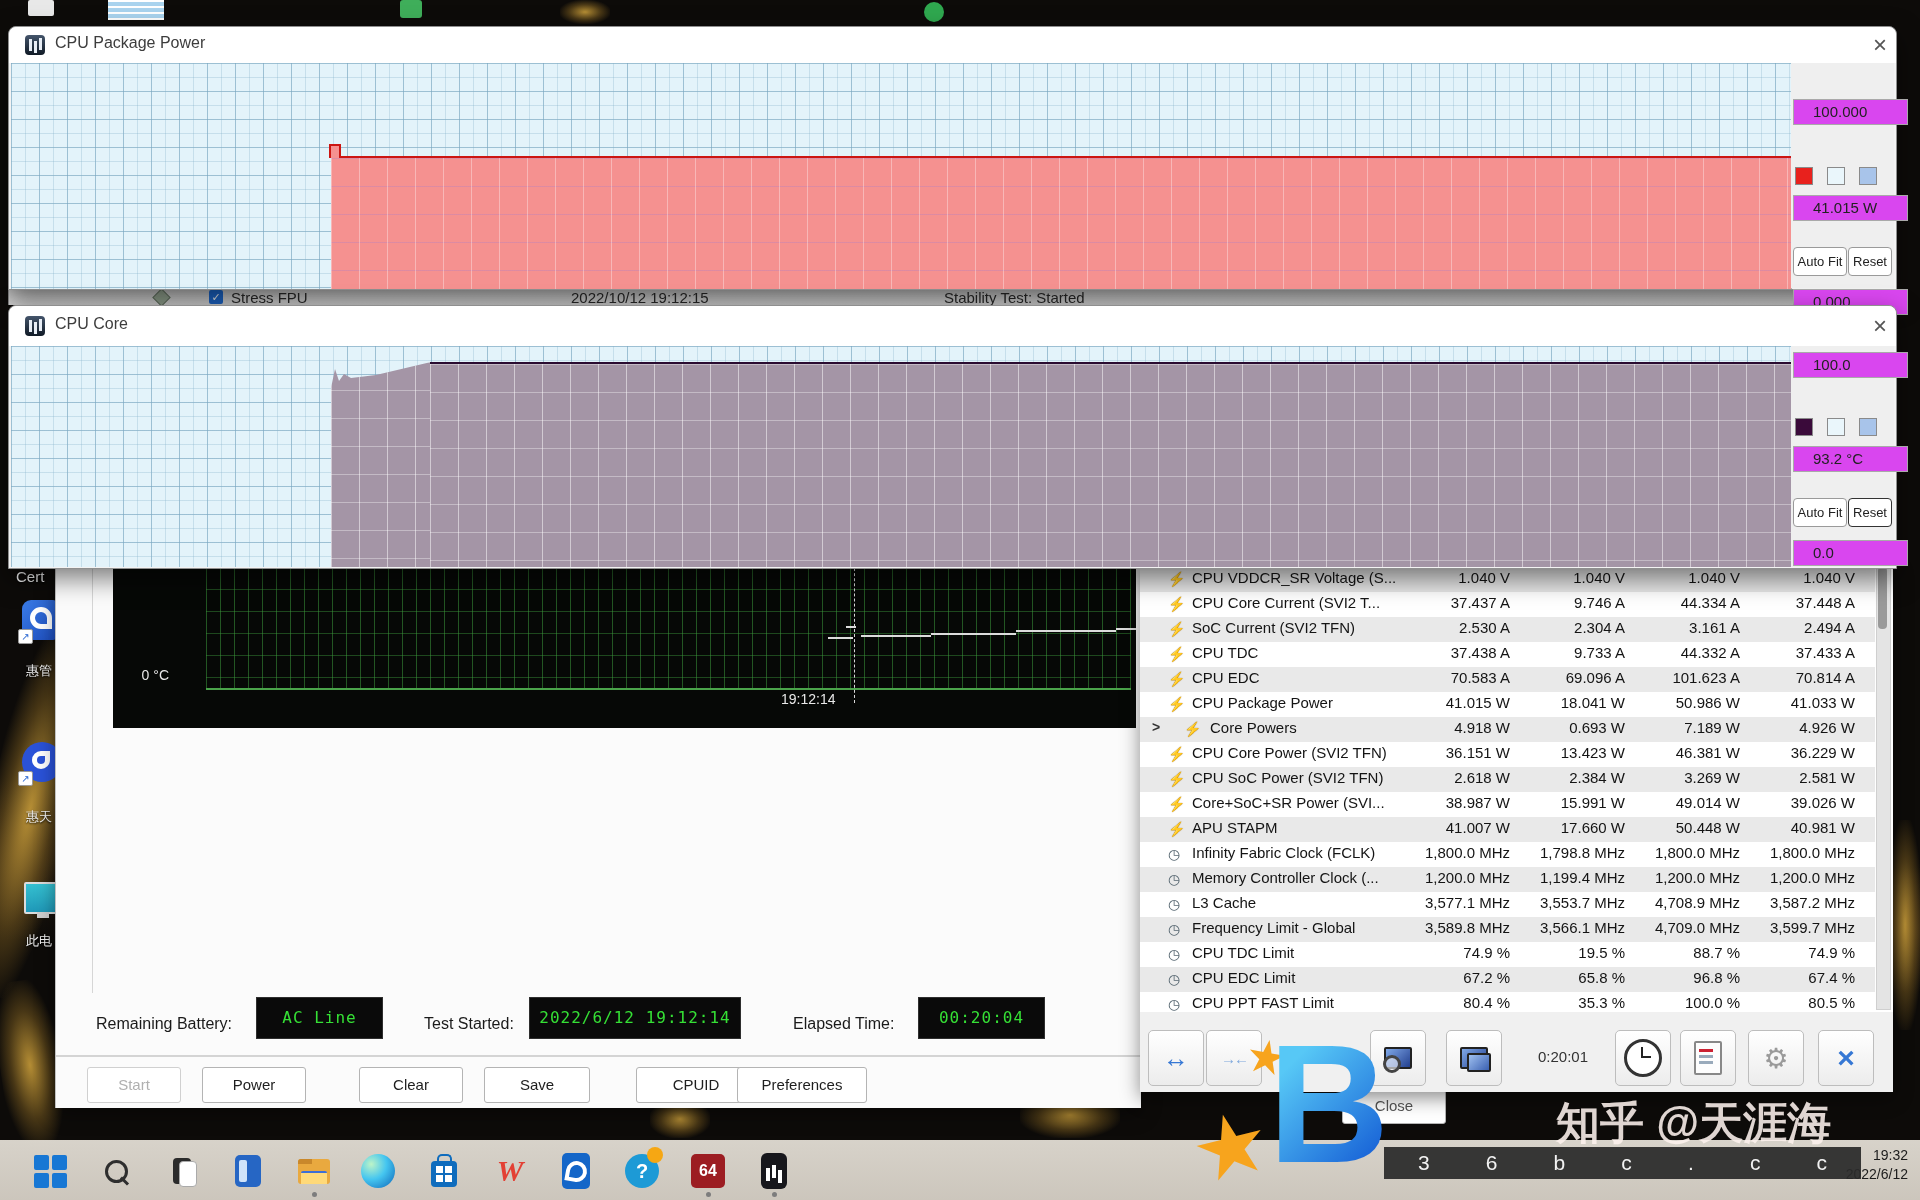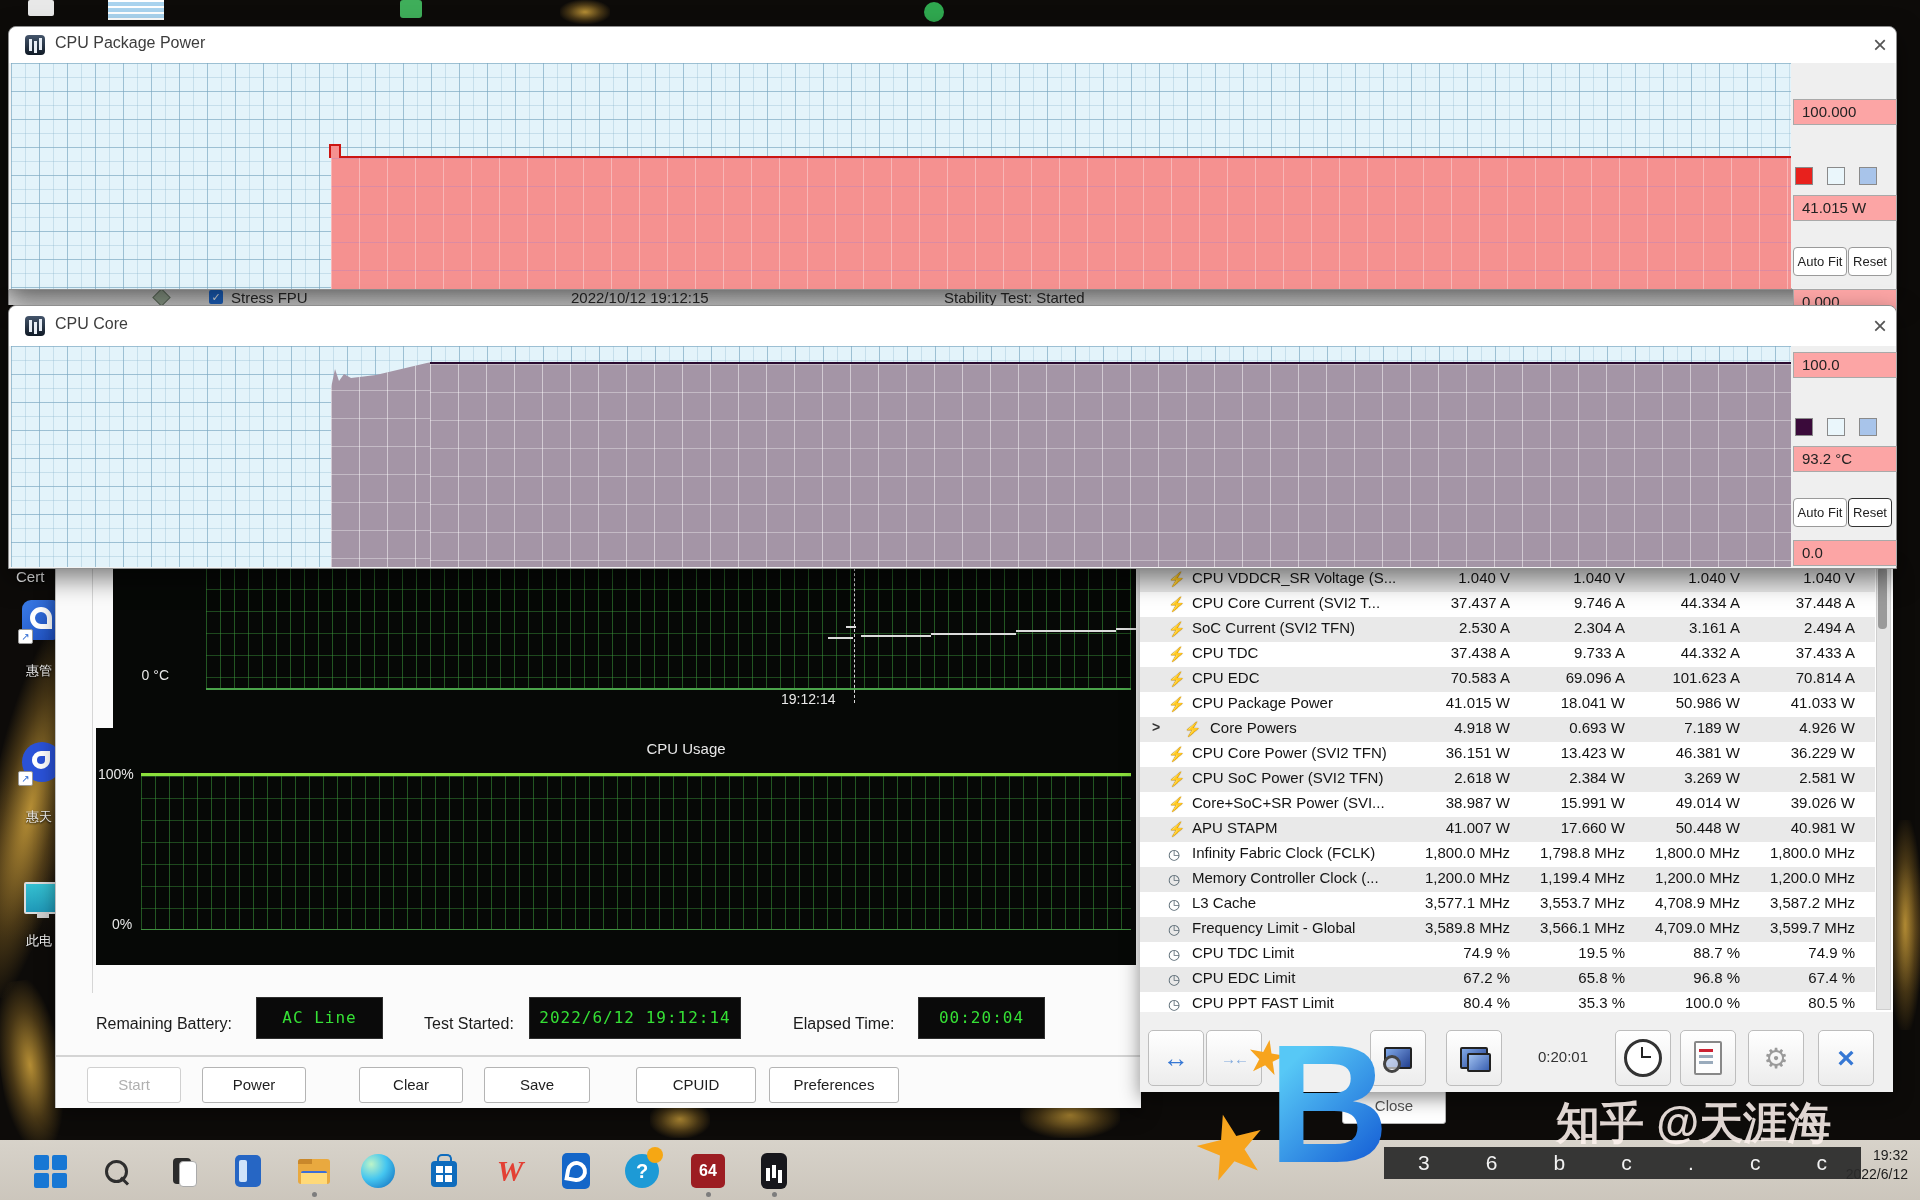--- a/index.html
+++ b/index.html
@@ -32,22 +32,22 @@
   .fill-pink::before{content:"";position:absolute;left:-2px;top:-14px;width:8px;height:12px;
     background:#f59190;border-left:2px solid #cc1512;border-top:2px solid #cc1512;border-right:2px solid #cc1512;}
   .fill-mauve{position:absolute;background-color:#a495a6;border-top:2px solid #2a0b31;background-image:
     repeating-linear-gradient(to right, rgba(255,255,255,.5) 0 1px, transparent 1px 28px),
     repeating-linear-gradient(to bottom, rgba(255,255,255,.35) 0 1px, transparent 1px 28px);}
   .fill-mauve-lead{position:absolute;background-color:#a495a6;background-image:
     repeating-linear-gradient(to right, rgba(255,255,255,.5) 0 1px, transparent 1px 28px),
     repeating-linear-gradient(to bottom, rgba(255,255,255,.35) 0 1px, transparent 1px 28px);
     clip-path:polygon(0 26px,4px 7px,8px 19px,13px 12px,20px 16px,45px 13px,100% 0,100% 100%,0 100%);}
   .side-panel{position:absolute;top:36px;bottom:1px;background:#efefef;}
-  .pfield{position:absolute;left:2px;width:94px;height:24px;background:#fca5a5;border:1px solid #a9a9a9;
-    font-size:15px;color:#222;line-height:24px;padding-left:8px;}
+  .pfield{position:absolute;left:2px;width:94px;height:24px;background:#d946ef;border:1px solid #a9a9a9;
+    font-size:15px;color:#222;line-height:24px;padding-left:19px;}
   .swatch{position:absolute;width:16px;height:16px;border:1px solid #8a8a8a;}
   .pbtn{position:absolute;height:27px;background:#fff;border:1px solid #9a9a9a;border-radius:4px;
     font-size:13px;color:#222;text-align:center;line-height:27px;}
   
   #stress-strip{position:absolute;left:8px;top:288px;width:1884px;height:17px;z-index:15;
     background:linear-gradient(#c6c6c6,#e2e2e2);overflow:hidden;border-left:1px solid #8f8f8f;border-right:1px solid #8f8f8f;}
   .st-diamond{position:absolute;left:146px;top:3px;width:11px;height:11px;background:#97a894;border:1px solid #6c7a6a;transform:rotate(45deg);}
   .st-check{position:absolute;left:200px;top:2px;width:14px;height:14px;background:#1e6ad1;border-radius:2px;
     color:#fff;font-size:11px;line-height:14px;text-align:center;}
   .st-txt{position:absolute;top:1px;font-size:15px;color:#2c2c2c;white-space:nowrap;}
@@ -197,44 +197,38 @@
       <div class="dashv" style="left:741px;top:0;height:140px;"></div>
       <div class="trace" style="left:715px;top:74px;width:25px;"></div>
       <div class="trace" style="left:733px;top:63px;width:10px;"></div>
       <div class="trace" style="left:748px;top:72px;width:70px;"></div>
       <div class="trace" style="left:818px;top:70px;width:85px;"></div>
       <div class="trace" style="left:903px;top:67px;width:100px;"></div>
       <div class="trace" style="left:1003px;top:65px;width:20px;"></div>
       <div class="wlabel" style="left:668px;top:128px;">19:12:14</div>
     </div>
 
-    <div class="blackpanel" style="left:40px;top:165px;width:1040px;height:237px;">
-      <div class="wlabel" style="left:140px;top:12px;width:900px;text-align:center;font-size:15px;">CPU Usage</div>
-      <div class="grid-green" style="left:45px;top:45px;width:990px;height:153px;border-top:3px solid #8ce03c;border-bottom:1px solid #3f8f3f;"></div>
-      <div class="wlabel" style="left:2px;top:38px;">100%</div>
-      <div class="wlabel" style="left:16px;top:188px;">0%</div>
-    </div>
 
     <div id="occt-status">
         <div class="st-lbl" style="left: 40px;">Remaining Battery:</div>
         <div class="led" style="left: 200px; width: 125px; color: rgb(53, 224, 53);">AC Line</div>
         <div class="st-lbl" style="left: 368px;">Test Started:</div>
         <div class="led" style="left: 473px; width: 210px; color: rgb(53, 224, 53);">2022/6/12 19:12:14</div>
         <div class="st-lbl" style="left: 737px;">Elapsed Time:</div>
         <div class="led" style="left: 862px; width: 125px; color: rgb(53, 224, 53);">00:20:04</div>
       </div>
     <div id="occt-divider"></div>
 
     <div id="occt-buttons">
         <div class="btn occt-btn disabled" style="left: 31px; width: 92px;">Start</div>
         <div class="btn occt-btn" style="left: 146px; width: 102px;">Power</div>
         <div class="btn occt-btn" style="left: 303px; width: 102px;">Clear</div>
         <div class="btn occt-btn" style="left: 428px; width: 104px;">Save</div>
         <div class="btn occt-btn" style="left: 580px; width: 118px;">CPUID</div>
-        <div class="btn occt-btn" style="left: 713px; width: 128px;">Preferences</div>
+        <div class="btn occt-btn" style="left: 681px; width: 128px;">Preferences</div>
       </div>
   </div>
   <div id="close-frag">Close</div>
 
   <div id="sensors">
     <div id="sensor-table">
       <div id="sensor-rows">
           <div class="s-row odd" style="top: 4px;">
             <span class="s-ic ic-bolt" style="">⚡</span>
             <span class="s-lbl" style="">CPU VDDCR_SR Voltage (S...</span>

